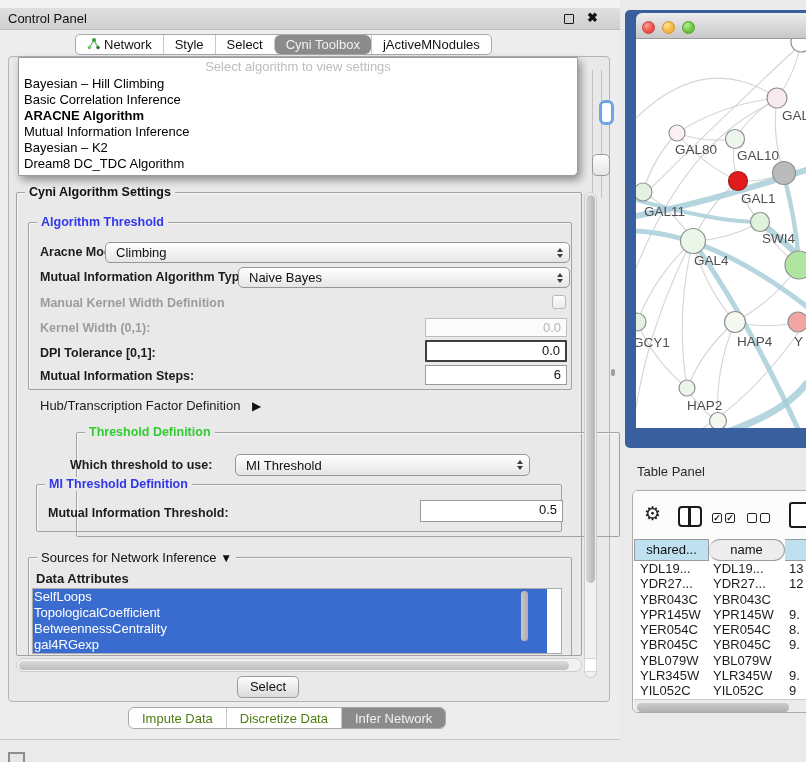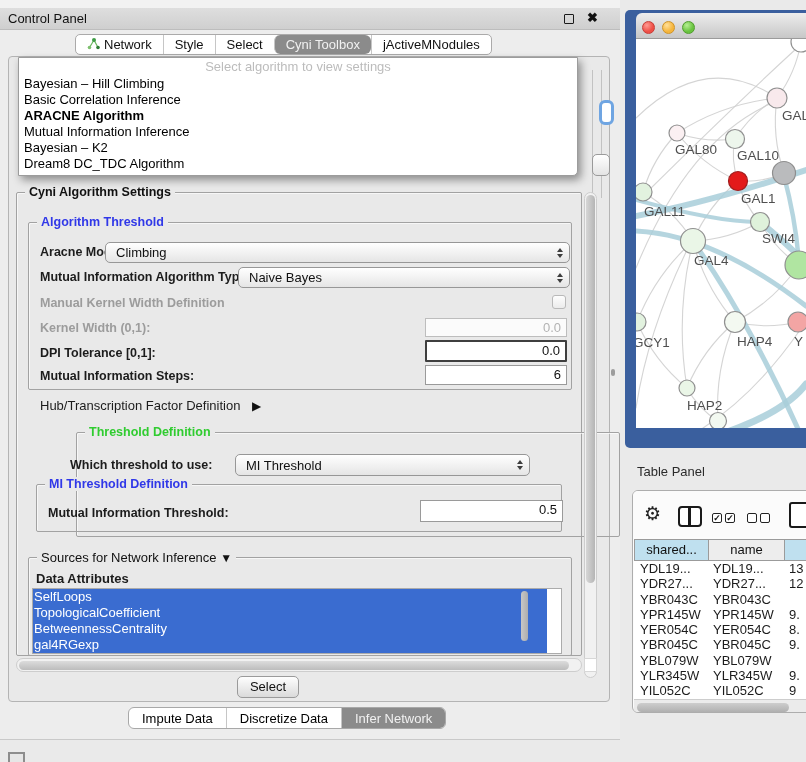--- a/index.html
+++ b/index.html
@@ -83,21 +83,21 @@
     background:linear-gradient(#dcdcdc,#bcbcbc); border-radius:5px; }
   #set-corner { position:absolute; left:584px; top:650px; width:13px; height:14px; background:#fff; border:1px solid #d7d7d7; }
 
   #apply-btn { position:absolute; left:237px; top:668px; width:62px; height:22px;
     border:1px solid #9a9a9a; border-radius:5px; background:linear-gradient(#fefefe,#dadada);
     font-size:13px; text-align:center; line-height:20px; color:#111; }
 
   
   #bottom-tabs { position:absolute; left:128px; top:699px; height:22px; display:flex;
     background:#fff; border:1px solid #a8a8a8; border-radius:6px; overflow:hidden; }
-  .btab { display:flex; align-items:center; padding:0 13px; font-size:13px; color:#000000;
+  .btab { display:flex; align-items:center; padding:0 13px; font-size:13px; color:#4d7c0f;
     border-left:1px solid #c6c6c6; white-space:nowrap; }
   .btab:first-child { border-left:none; }
   .btab.selected { background:#8b8b8b; color:#f1f1f1; }
 
   
   #algo-dropdown { position:absolute; left:18px; top:57px; width:560px; height:119px;
     background:#fff; border:1px solid #9c9c9c; border-radius:0 0 5px 0;
     box-shadow:3px 4px 9px rgba(0,0,0,.4); z-index:50; }
   #dd-prompt { height:18px; line-height:18px; text-align:center; font-size:13px; color:#bcbcbc; }
   .dd-item { height:16px; line-height:16px; font-size:13px; padding-left:5px; color:#000; white-space:nowrap; }
@@ -127,21 +127,21 @@
   #cols-ic::before { content:""; position:absolute; left:8px; top:0; width:2.5px; height:100%; background:#1a1a1a; }
   .cb { position:absolute; top:22px; width:10px; height:10px; border:1.6px solid #222;
     border-radius:2px; background:#fff; font-size:9px; font-weight:bold; line-height:8px; text-align:center; color:#111; }
   #doc-ic { position:absolute; left:156px; top:11px; width:30px; height:26px;
     border:2.5px solid #1a1a1a; border-radius:3px; background:#fff; }
   #tb-header { position:absolute; left:1px; top:48px; width:210px; height:22px; display:flex; }
   .hcell { height:22px; border:1px solid #9b9b9b; border-left:none; font-size:13px;
     text-align:center; line-height:20px; color:#111; overflow:hidden; }
   .hcell:first-child { border-left:1px solid #9b9b9b; }
   .hcell.hl { background:#bfe0ef; }
-  .hcell.plain { background:#ededed; }
+  .hcell.plain { background:#ededed;border-radius:11px; }
   #table-rows { position:absolute; left:1px; top:70px; width:210px; }
   .trow { display:flex; height:15.3px; background:#fff; }
   .tcell { font-size:13px; line-height:15.3px; color:#1c1c1c; overflow:hidden; white-space:nowrap; }
   .tcell.c0 { width:75px; padding-left:6px; }
   .tcell.c1 { width:76px; padding-left:4px; }
   .tcell.c2 { width:56px; padding-left:4px; }
   #tb-htrack { position:absolute; left:1px; top:208px; width:188px; height:14px;
     background:#ebebeb; border-top:1px solid #cdcdcd; z-index:5; }
   #tb-hthumb { position:absolute; left:3px; top:2.5px; width:152px; height:9px;
     background:linear-gradient(#cdcdcd,#b0b0b0); border-radius:5px; }

